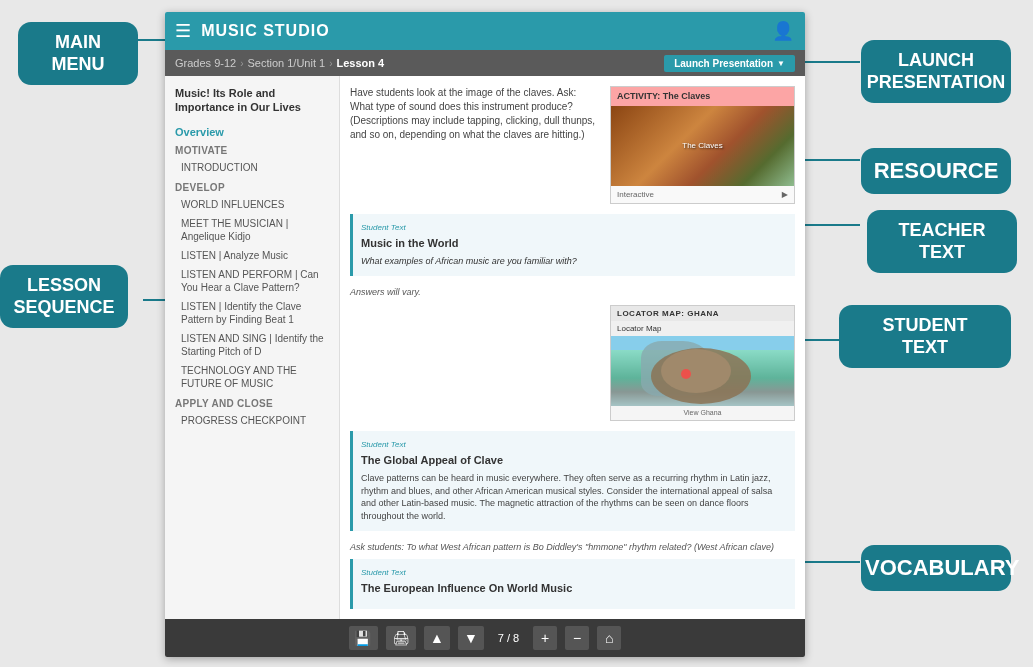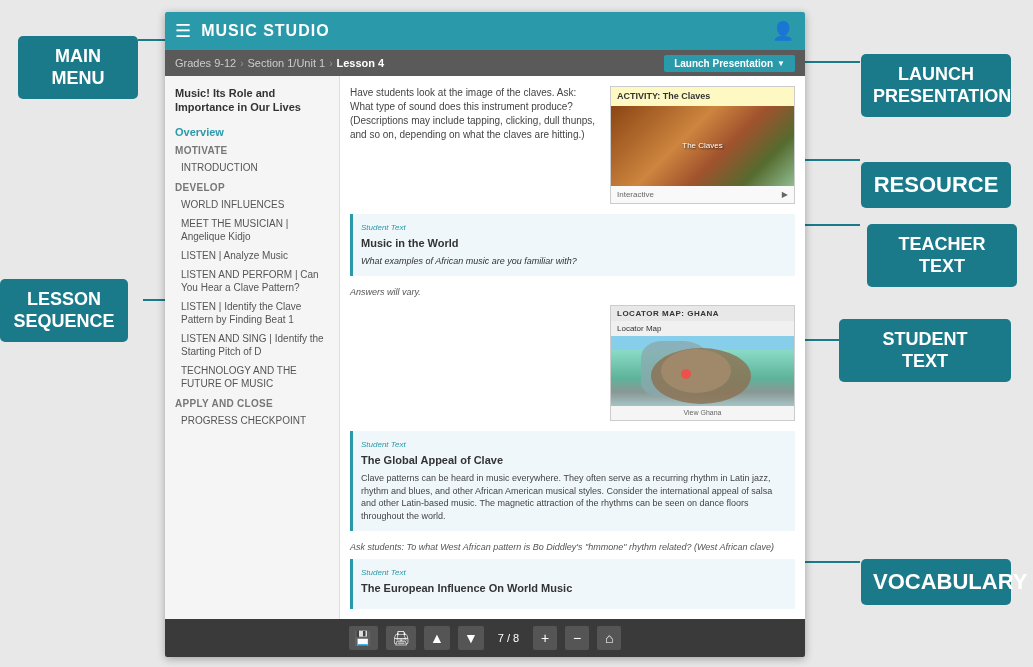--- a/index.html
+++ b/index.html
@@ -13,24 +13,23 @@
     }
 
     
     .label-box {
       position: absolute;
       background: #1a7a8a;
       color: white;
       font-weight: 900;
       font-size: 18px;
       line-height: 1.2;
-      padding: 10px 12px;
+      padding: 10px 4px;
       text-align: center;
-      border-radius: 5px;
-      margin-top: 14px;
+      border-radius: 13px;
     }
 
     .label-main-menu { top: 22px; left: 18px; width: 120px; }
     .label-lesson-seq { top: 265px; left: 0; width: 128px; }
     .label-launch { top: 40px; right: 22px; width: 150px; }
     .label-resource { top: 148px; right: 22px; width: 150px; }
     .label-teacher { top: 200px; right: 22px; width: 150px; }
     .label-student { top: 300px; right: 22px; width: 150px; }
     .label-vocab { top: 545px; right: 22px; width: 150px; }
 
@@ -182,21 +181,21 @@
 
     .activity-box {
       float: right;
       width: 185px;
       margin-left: 10px;
       margin-bottom: 10px;
       border: 1px solid #ccc;
       background: #f9f9f9;
     }
     .activity-header {
-      background: #fef9c3;
+      background: #fca5a5;
       font-size: 9px;
       font-weight: bold;
       padding: 3px 6px;
       color: #333;
     }
     .activity-image {
       width: 100%;
       height: 80px;
       background: linear-gradient(135deg, #8b4513 0%, #cd853f 40%, #a0522d 60%, #556b2f 80%, #8fbc8f 100%);
       display: flex;

